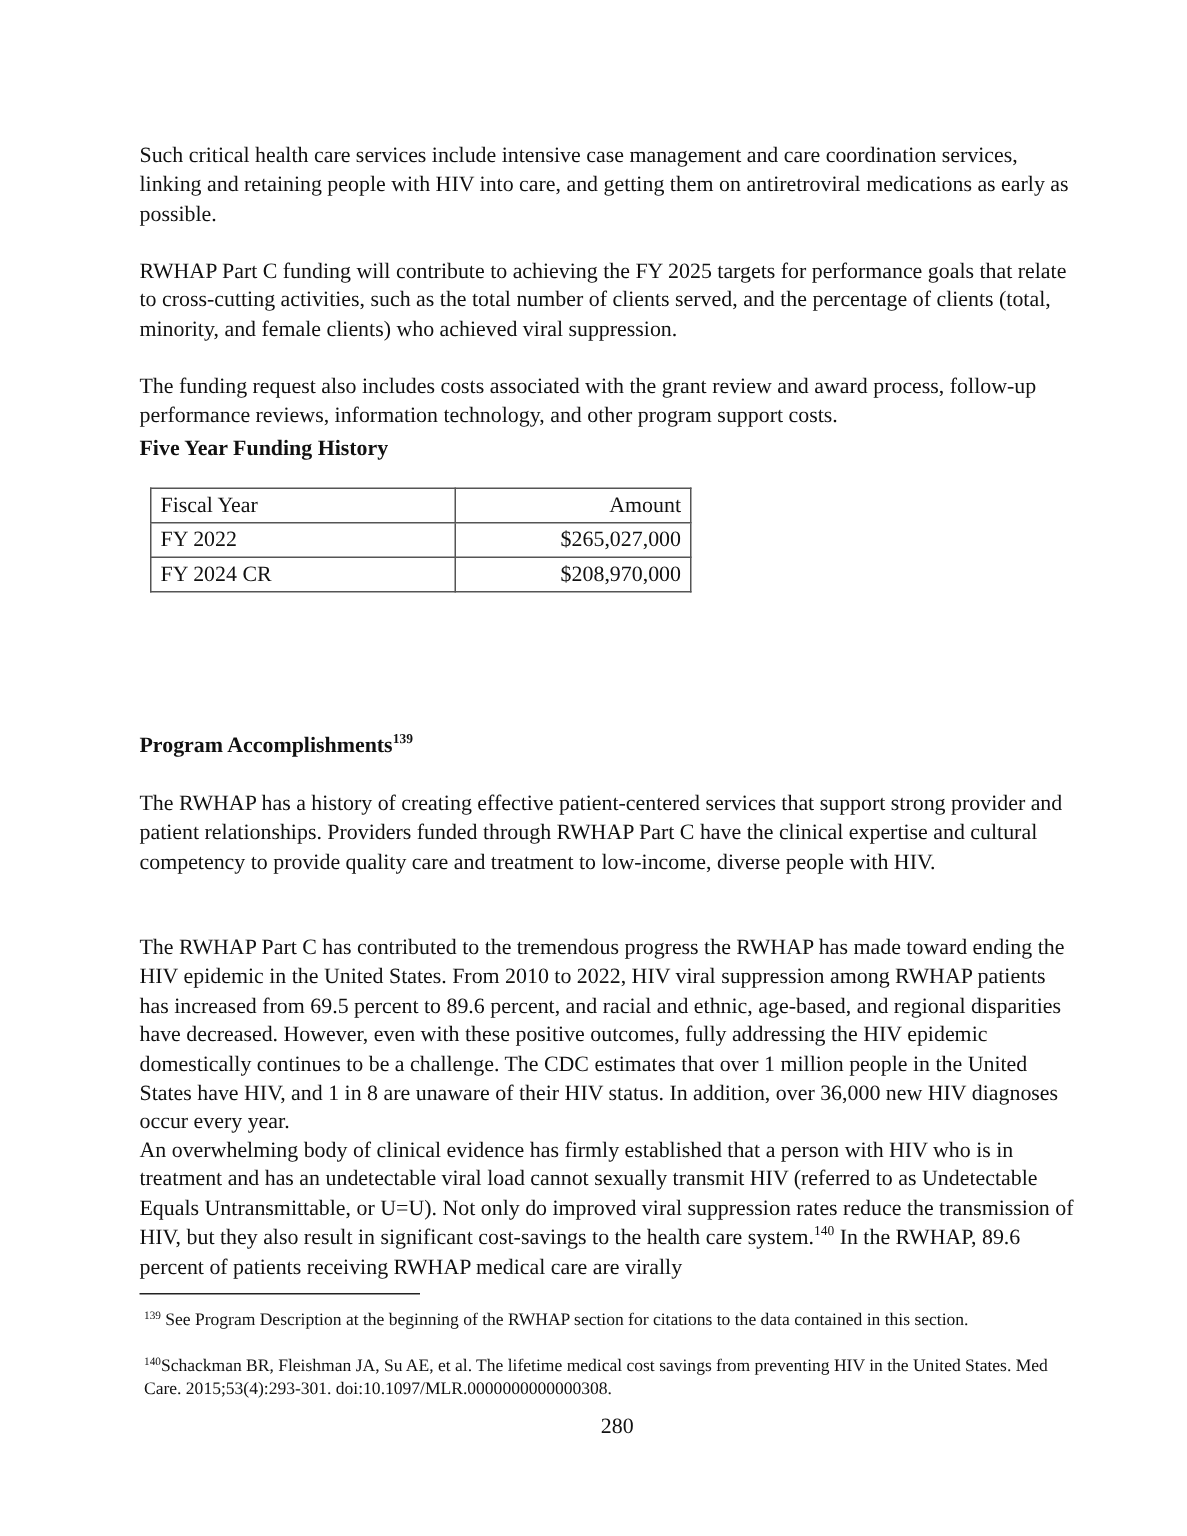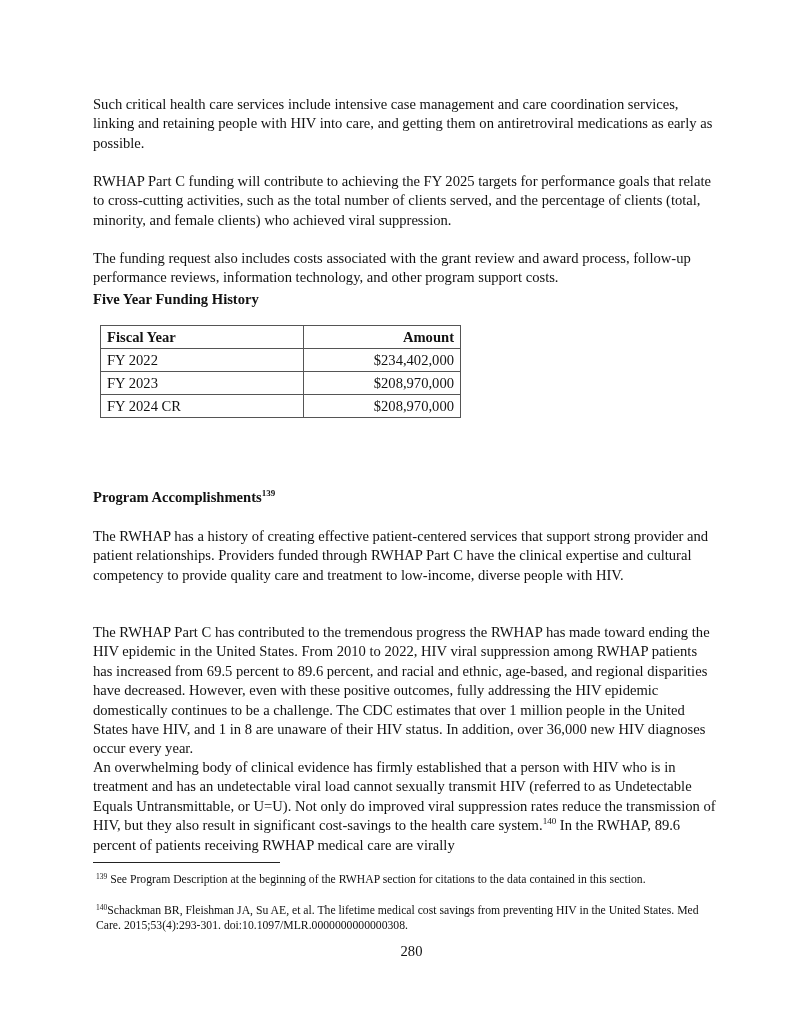--- a/index.html
+++ b/index.html
@@ -6,21 +6,21 @@
   body { width:791px; height:1024px; position:relative; overflow:hidden;
          font-family:"Liberation Serif", "DejaVu Serif", serif; color:#111; }
   p { margin:0; font-size:14.6px; line-height:19.4px; }
   .para { position:absolute; left:93px; width:625px; font-size:14.6px; line-height:19.4px; margin:0; }
   .heading { position:absolute; left:93px; font-weight:bold; font-size:14.6px; line-height:19px; }
   sup { font-size:9px; line-height:0; vertical-align:6px; }
   table.funding { position:absolute; left:100px; top:325px; border-collapse:collapse;
                   font-size:14.6px; }
   table.funding td, table.funding th { border:1.2px solid #555; height:22px; padding:0 6px 0 6px;
                   line-height:20px; }
-  table.funding th { font-weight:bold; }
+  table.funding th { font-weight:normal; }
   .col-year { width:190px; text-align:left; }
   .col-amt { width:144px; text-align:right;margin-top:34px; }
   .fn-rule { position:absolute; left:93px; top:862px; width:187px; border-top:1px solid #222; }
   .footnote { position:absolute; left:96px; width:625px; font-size:11.7px; line-height:15px; margin:0; }
   .footnote sup { font-size:7.5px; vertical-align:4px; }
   .page-num { position:absolute; left:16px; width:791px; top:943px; text-align:center; font-size:14.6px; }
 </style>
 </head>
 <body>
 
@@ -31,25 +31,21 @@
 <div class="heading" style="top:290px;">Five Year Funding History</div>
 
 <table class="funding">
   <tbody>
       <tr>
     <th class="col-year">Fiscal Year</th>
     <th class="col-amt">Amount</th>
   </tr>
   <tr>
     <td class="col-year">FY 2022</td>
-    <td class="col-amt">$234,402,000</td>
-  </tr>
-  <tr>
-    <td class="col-year">FY 2023</td>
-    <td class="col-amt">$208,970,000</td>
+    <td class="col-amt">$265,027,000</td>
   </tr>
   <tr>
     <td class="col-year">FY 2024 CR</td>
     <td class="col-amt">$208,970,000</td>
   </tr>
 </tbody>
   </table>
 
 <div class="heading" style="top:488px;">
   <span>Program Accomplishments</span><sup>139</sup>

